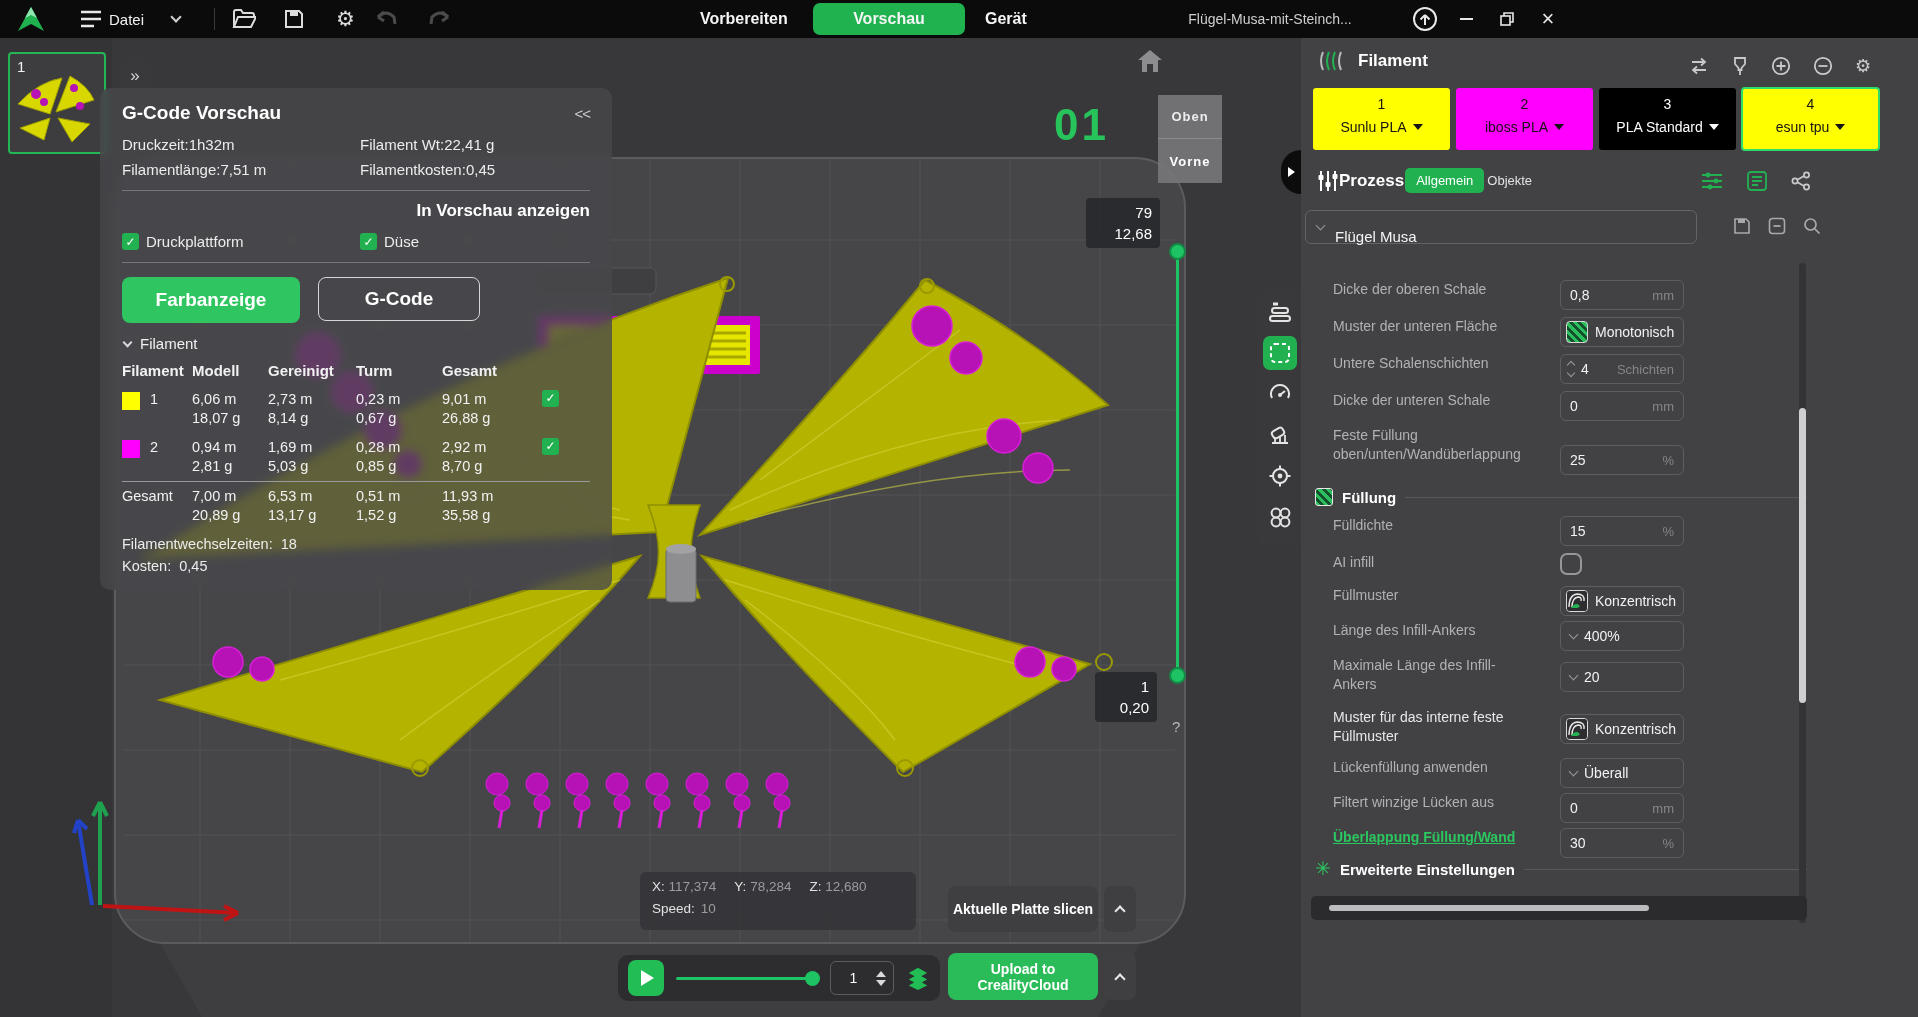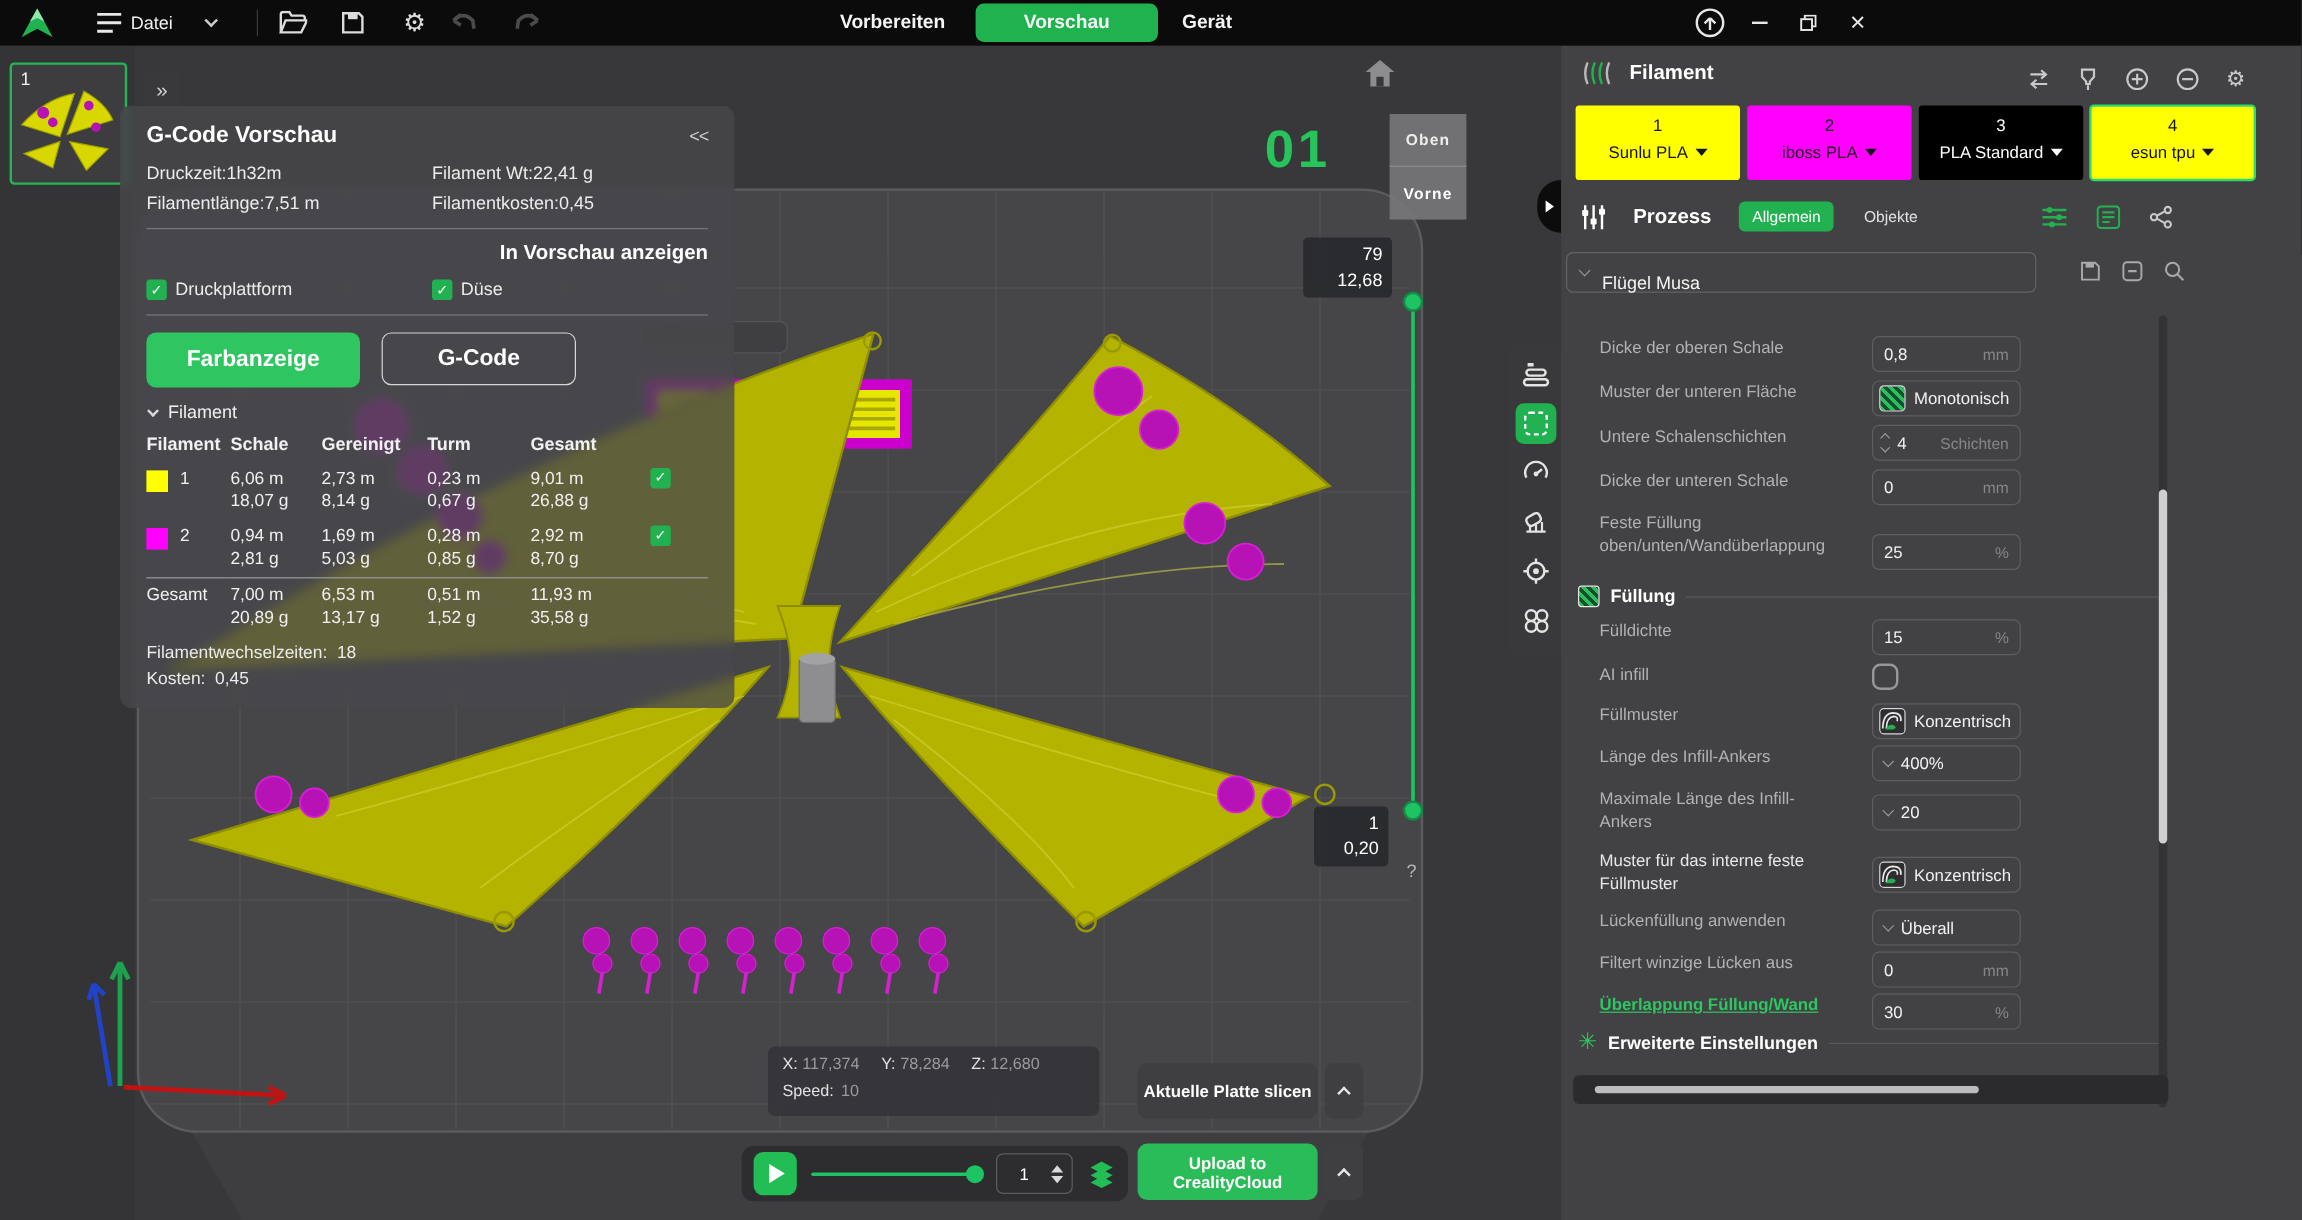--- a/index.html
+++ b/index.html
@@ -101,21 +101,21 @@
   #rpanel { position:absolute; left:1301px; top:38px; width:617px; height:979px; background:#424245; z-index:40; }
   #fil-header { position:absolute; left:17px; top:12px; display:flex; align-items:center; gap:14px; }
   #fil-header .t { font-size:17px; font-weight:bold; color:#fff; }
   .fh-icons { position:absolute; top:18px; display:flex; gap:22px; left:388px; color:#c9c9cc; }
   .slots { position:absolute; left:12px; top:50px; display:flex; gap:6px; }
   .slot { width:137px; height:62px; border-radius:3px; color:#151515; text-align:center; padding-top:8px; font-size:14px; position:relative; }
   .slot .nm { margin-top:7px; display:flex; align-items:center; justify-content:center; gap:6px; }
   .slot .dd { width:0; height:0; border-top:6px solid #151515; border-left:5px solid transparent; border-right:5px solid transparent; }
   .slot.dark { color:#fff; } .slot.dark .dd { border-top-color:#fff; }
   .slot.selected { outline:2px solid #2fdc6a; outline-offset:-1px; }
-  #proc-row { position:absolute; left:17px; top:130px; display:flex; align-items:center; gap:23px; }
+  #proc-row { position:absolute; left:17px; top:130px; display:flex; align-items:center; gap:1px; }
   #proc-row .t { font-size:17px; font-weight:bold; color:#fff; }
   .ptab-active { background:#22b150; color:#fff; font-size:13px; border-radius:5px; padding:5px 11px; }
   .ptab { color:#e2e2e4; font-size:13px; margin-left:2px; }
   .proc-icons { position:absolute; left:400px; top:133px; display:flex; gap:24px; align-items:center; }
   #profile-row { position:absolute; left:4px; top:172px; width:608px; height:36px; }
   #profile-dd { position:absolute; left:0; top:0; width:392px; height:34px; border:1px solid #636366; border-radius:6px; display:flex; align-items:center; gap:11px; padding:0 11px; }
   #profile-dd .t { color:#f5f5f5; font-size:15px;margin-top:19px; }
   .prof-icons { position:absolute; left:428px; top:7px; display:flex; gap:17px; color:#a9a9ac; }
 
   #settings { position:absolute; left:0; top:220px; width:560px; height:680px; }
@@ -306,20 +306,21 @@
       <svg width="24" height="20" viewBox="0 0 24 20">
           <path d="M20 8 Q12 0 4 8 L3 15" fill="none" stroke="#4b4b4b" stroke-width="3"></path>
           <path d="M20 8 L14 3 M20 8 L14 12" stroke="#4b4b4b" stroke-width="3" fill="none"></path>
         </svg>
     </div>
 
     <div class="tb tab" style="left:700px">Vorbereiten</div>
     <div class="tb tab tab-pill" style="left:813px;top:3px;height:32px;width:152px;justify-content:center">Vorschau</div>
     <div class="tb tab" style="left:985px">Gerät</div>
 
+    <div class="tb win-title" style="left:1150px;width:240px;justify-content:center">Flügel-Musa-mit-Steinch...</div>
 
     <div class="tb" style="left:1412px">
       <svg width="26" height="26" viewBox="0 0 26 26">
           <circle cx="13" cy="13" r="11" fill="none" stroke="#e8e8e8" stroke-width="2"></circle>
           <path d="M13 19 V9 M13 9 L8.5 13.5 M13 9 L17.5 13.5" stroke="#e8e8e8" stroke-width="2" fill="none"></path>
         </svg>
     </div>
     <div class="tb" style="left:1455px;width:22px;justify-content:center">
         <div style="width:13px;height:2px;background:#e8e8e8"></div>
       </div>
@@ -380,21 +381,21 @@
       <button class="btn-gcode">G-Code</button>
     </div>
     <div class="fil-collapse">
       <span class="chev-sm"></span>
       <span>Filament</span>
     </div>
     <table class="gtable">
       <tbody>
           <tr>
         <th colspan="2">Filament</th>
-        <th>Schale</th>
+        <th>Modell</th>
         <th>Gereinigt</th>
         <th>Turm</th>
         <th>Gesamt</th>
         <th></th>
       </tr>
       <tr>
         <td style="width:28px"><span class="swatch" style="background: rgb(255, 255, 0);"></span></td>
         <td style="width:42px">1</td>
         <td style="width:76px"><span>6,06 m</span><br><span>18,07 g</span></td>
         <td style="width:88px"><span>2,73 m</span><br><span>8,14 g</span></td>

